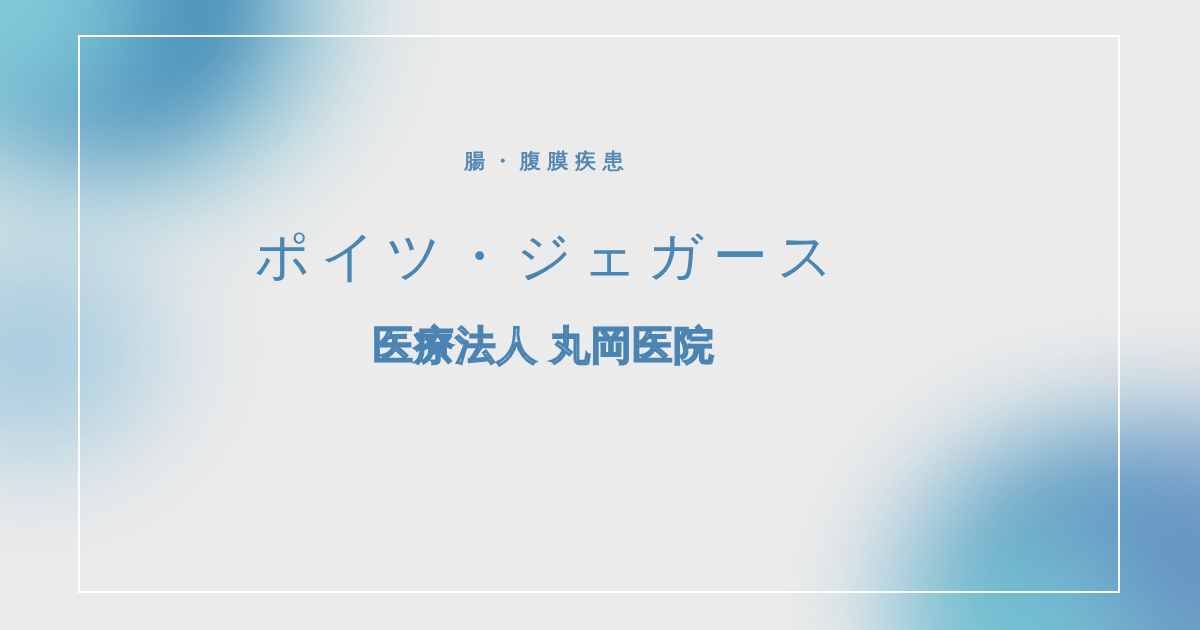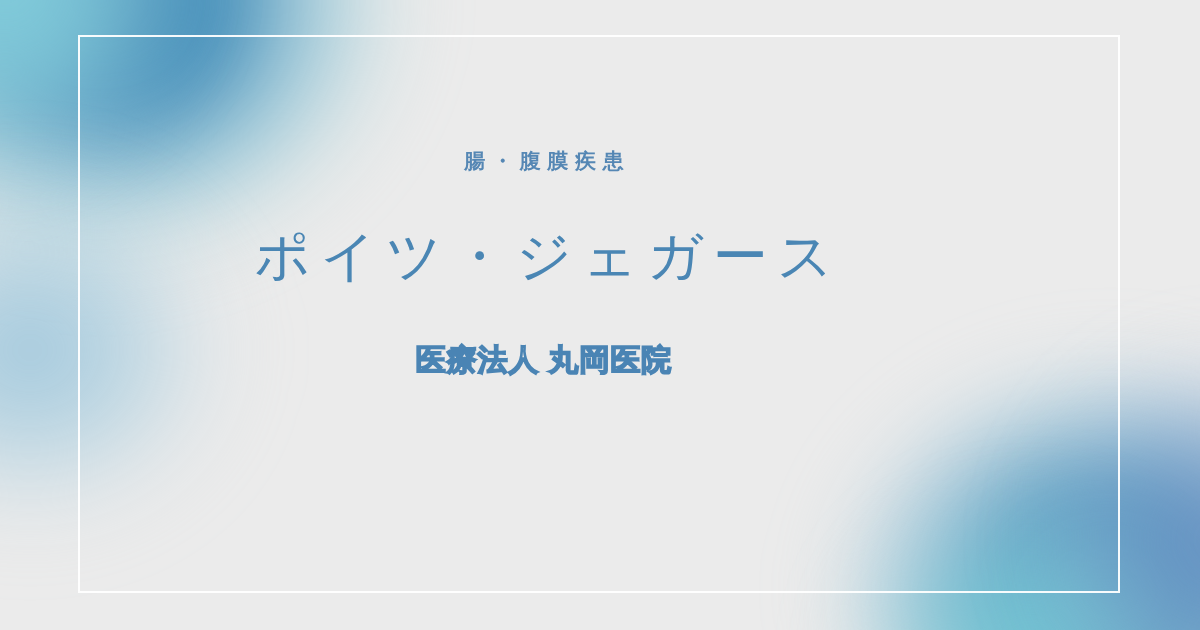--- a/index.html
+++ b/index.html
@@ -153,22 +153,22 @@
     letter-spacing: 0.17em;
     text-indent: 0.17em;
   }
 
   .title-line {
     display: block;
     white-space: nowrap;
   }
 
   #organization-name {
-    margin-top: 50px;
-    font-size: 30px;
+    margin-top: 30px;
+    font-size: 40px;
     font-weight: 700;
     line-height: 1.1;
     letter-spacing: 0.03em;
     color: rgba(235,235,235,0.35);
     -webkit-text-stroke: 1.6px #4a84b4;
     text-stroke: 1.6px #4a84b4;
     white-space: nowrap;
   }
 </style>
 </head>

